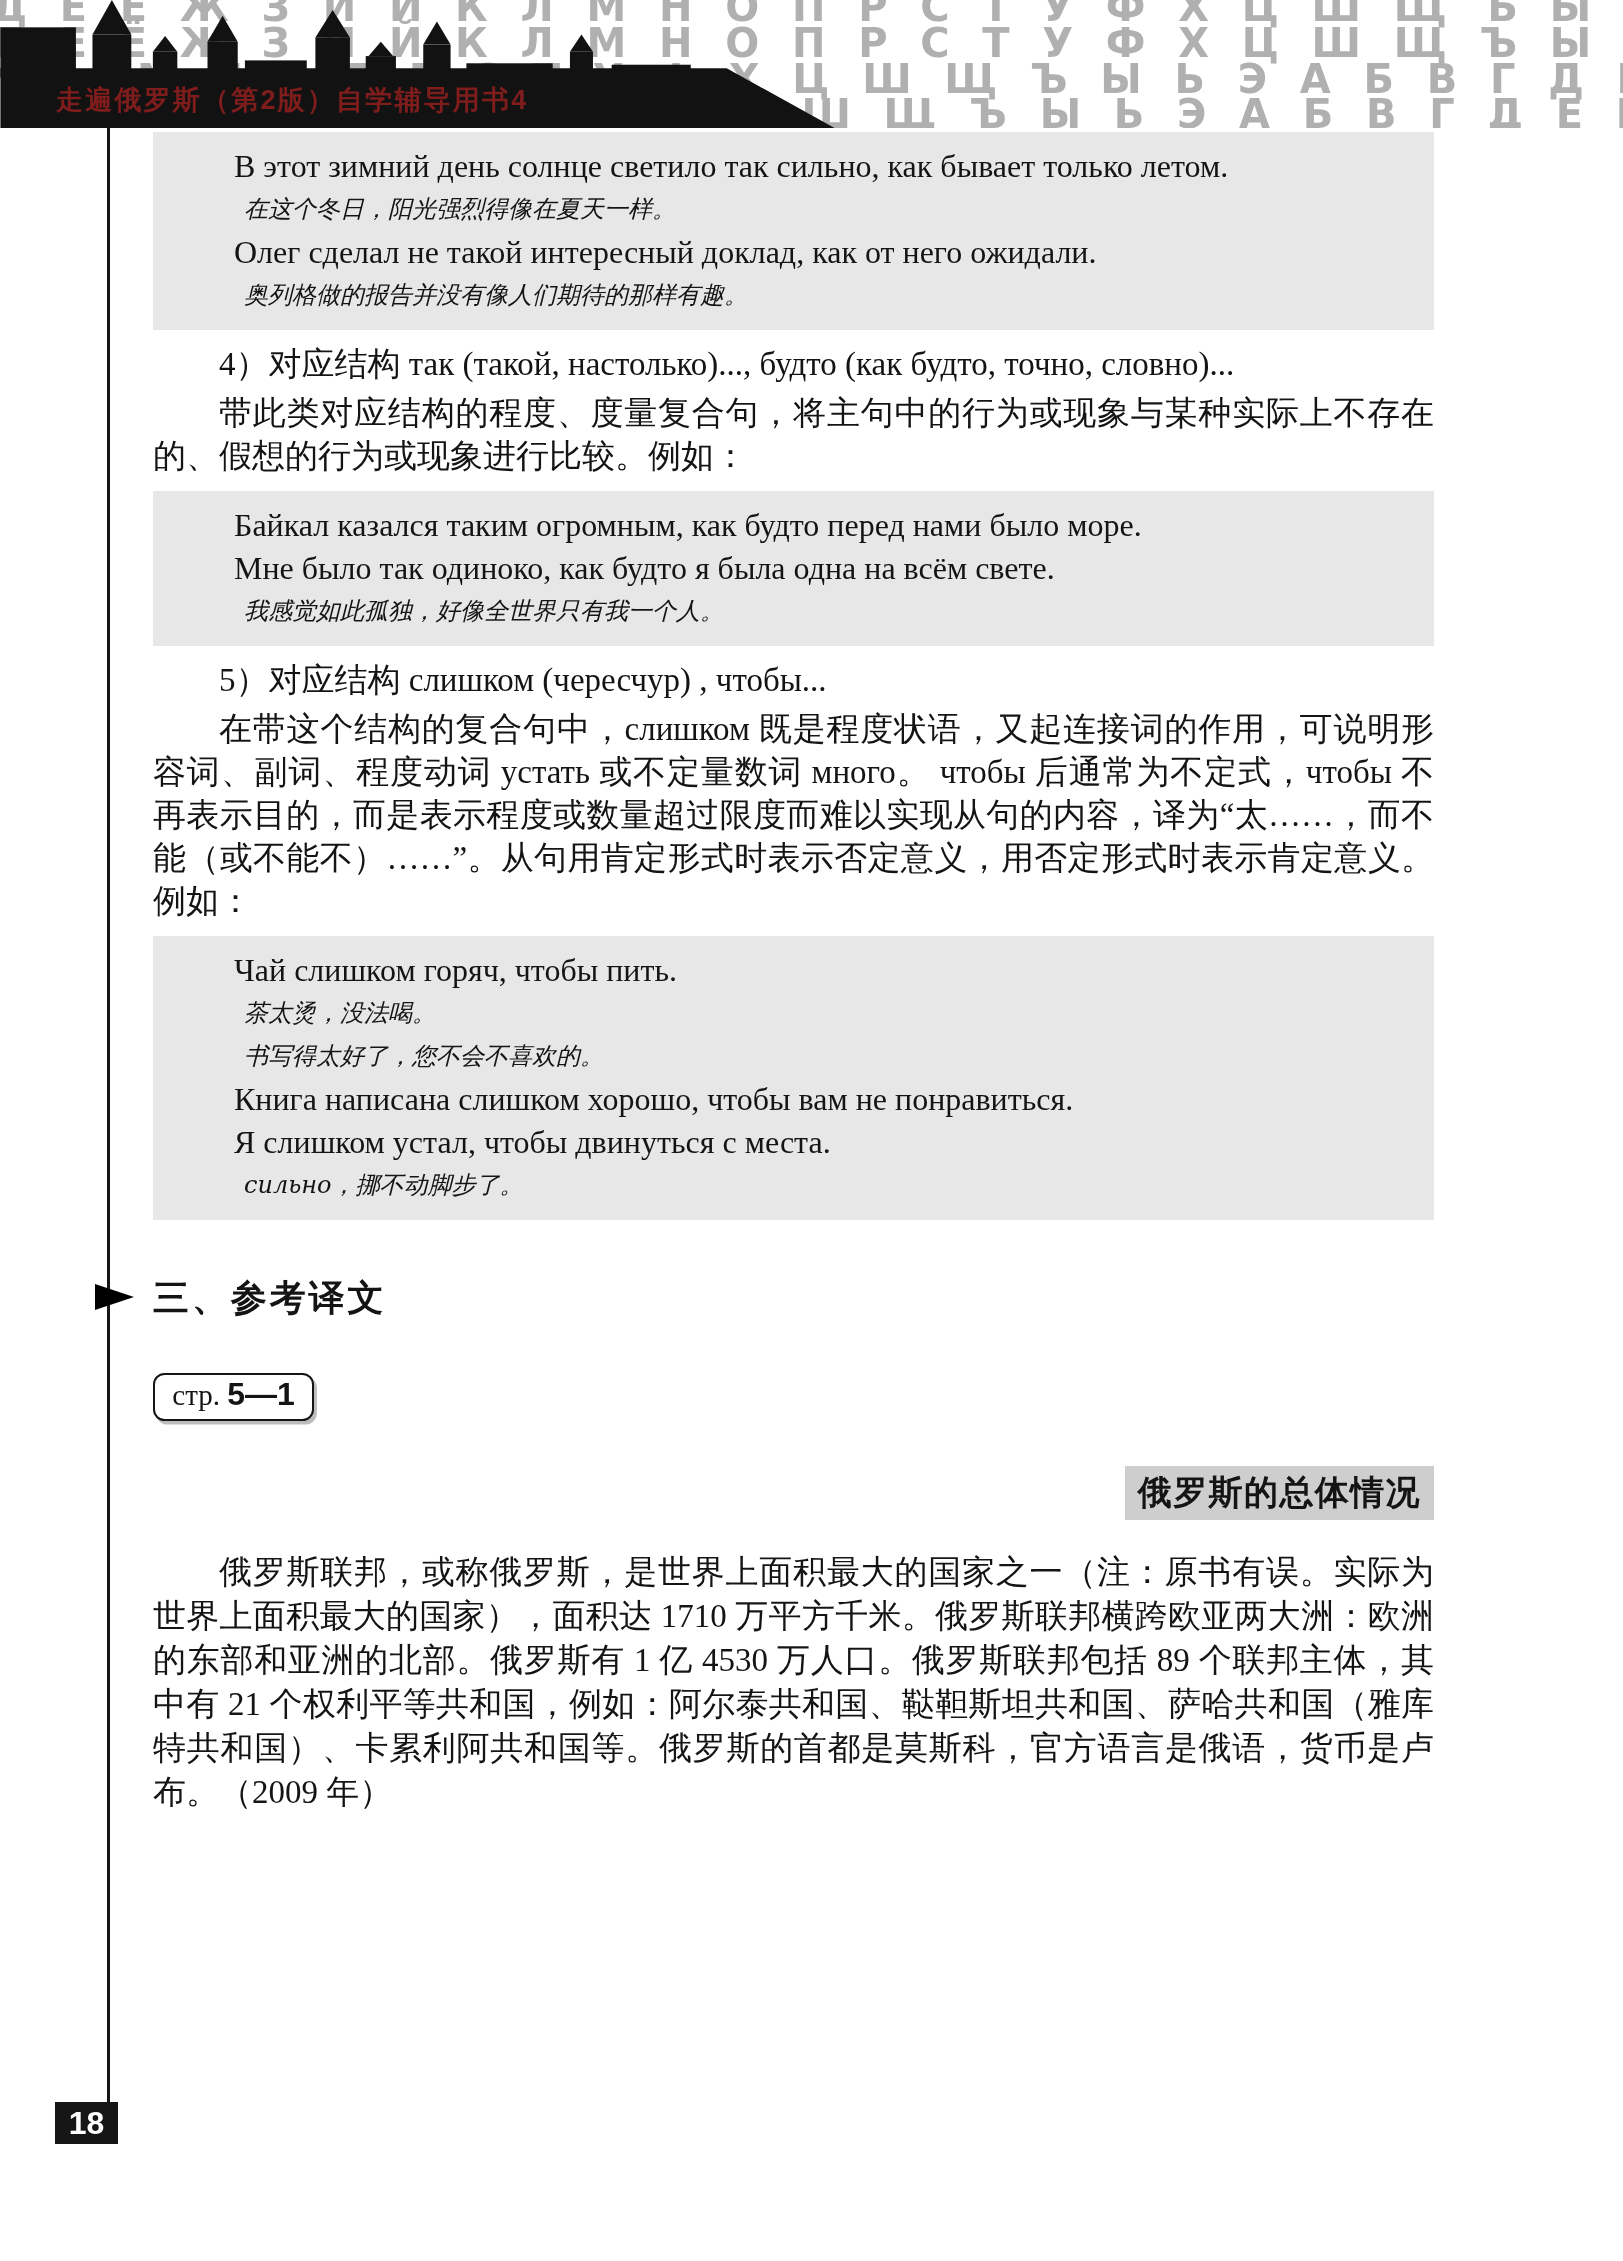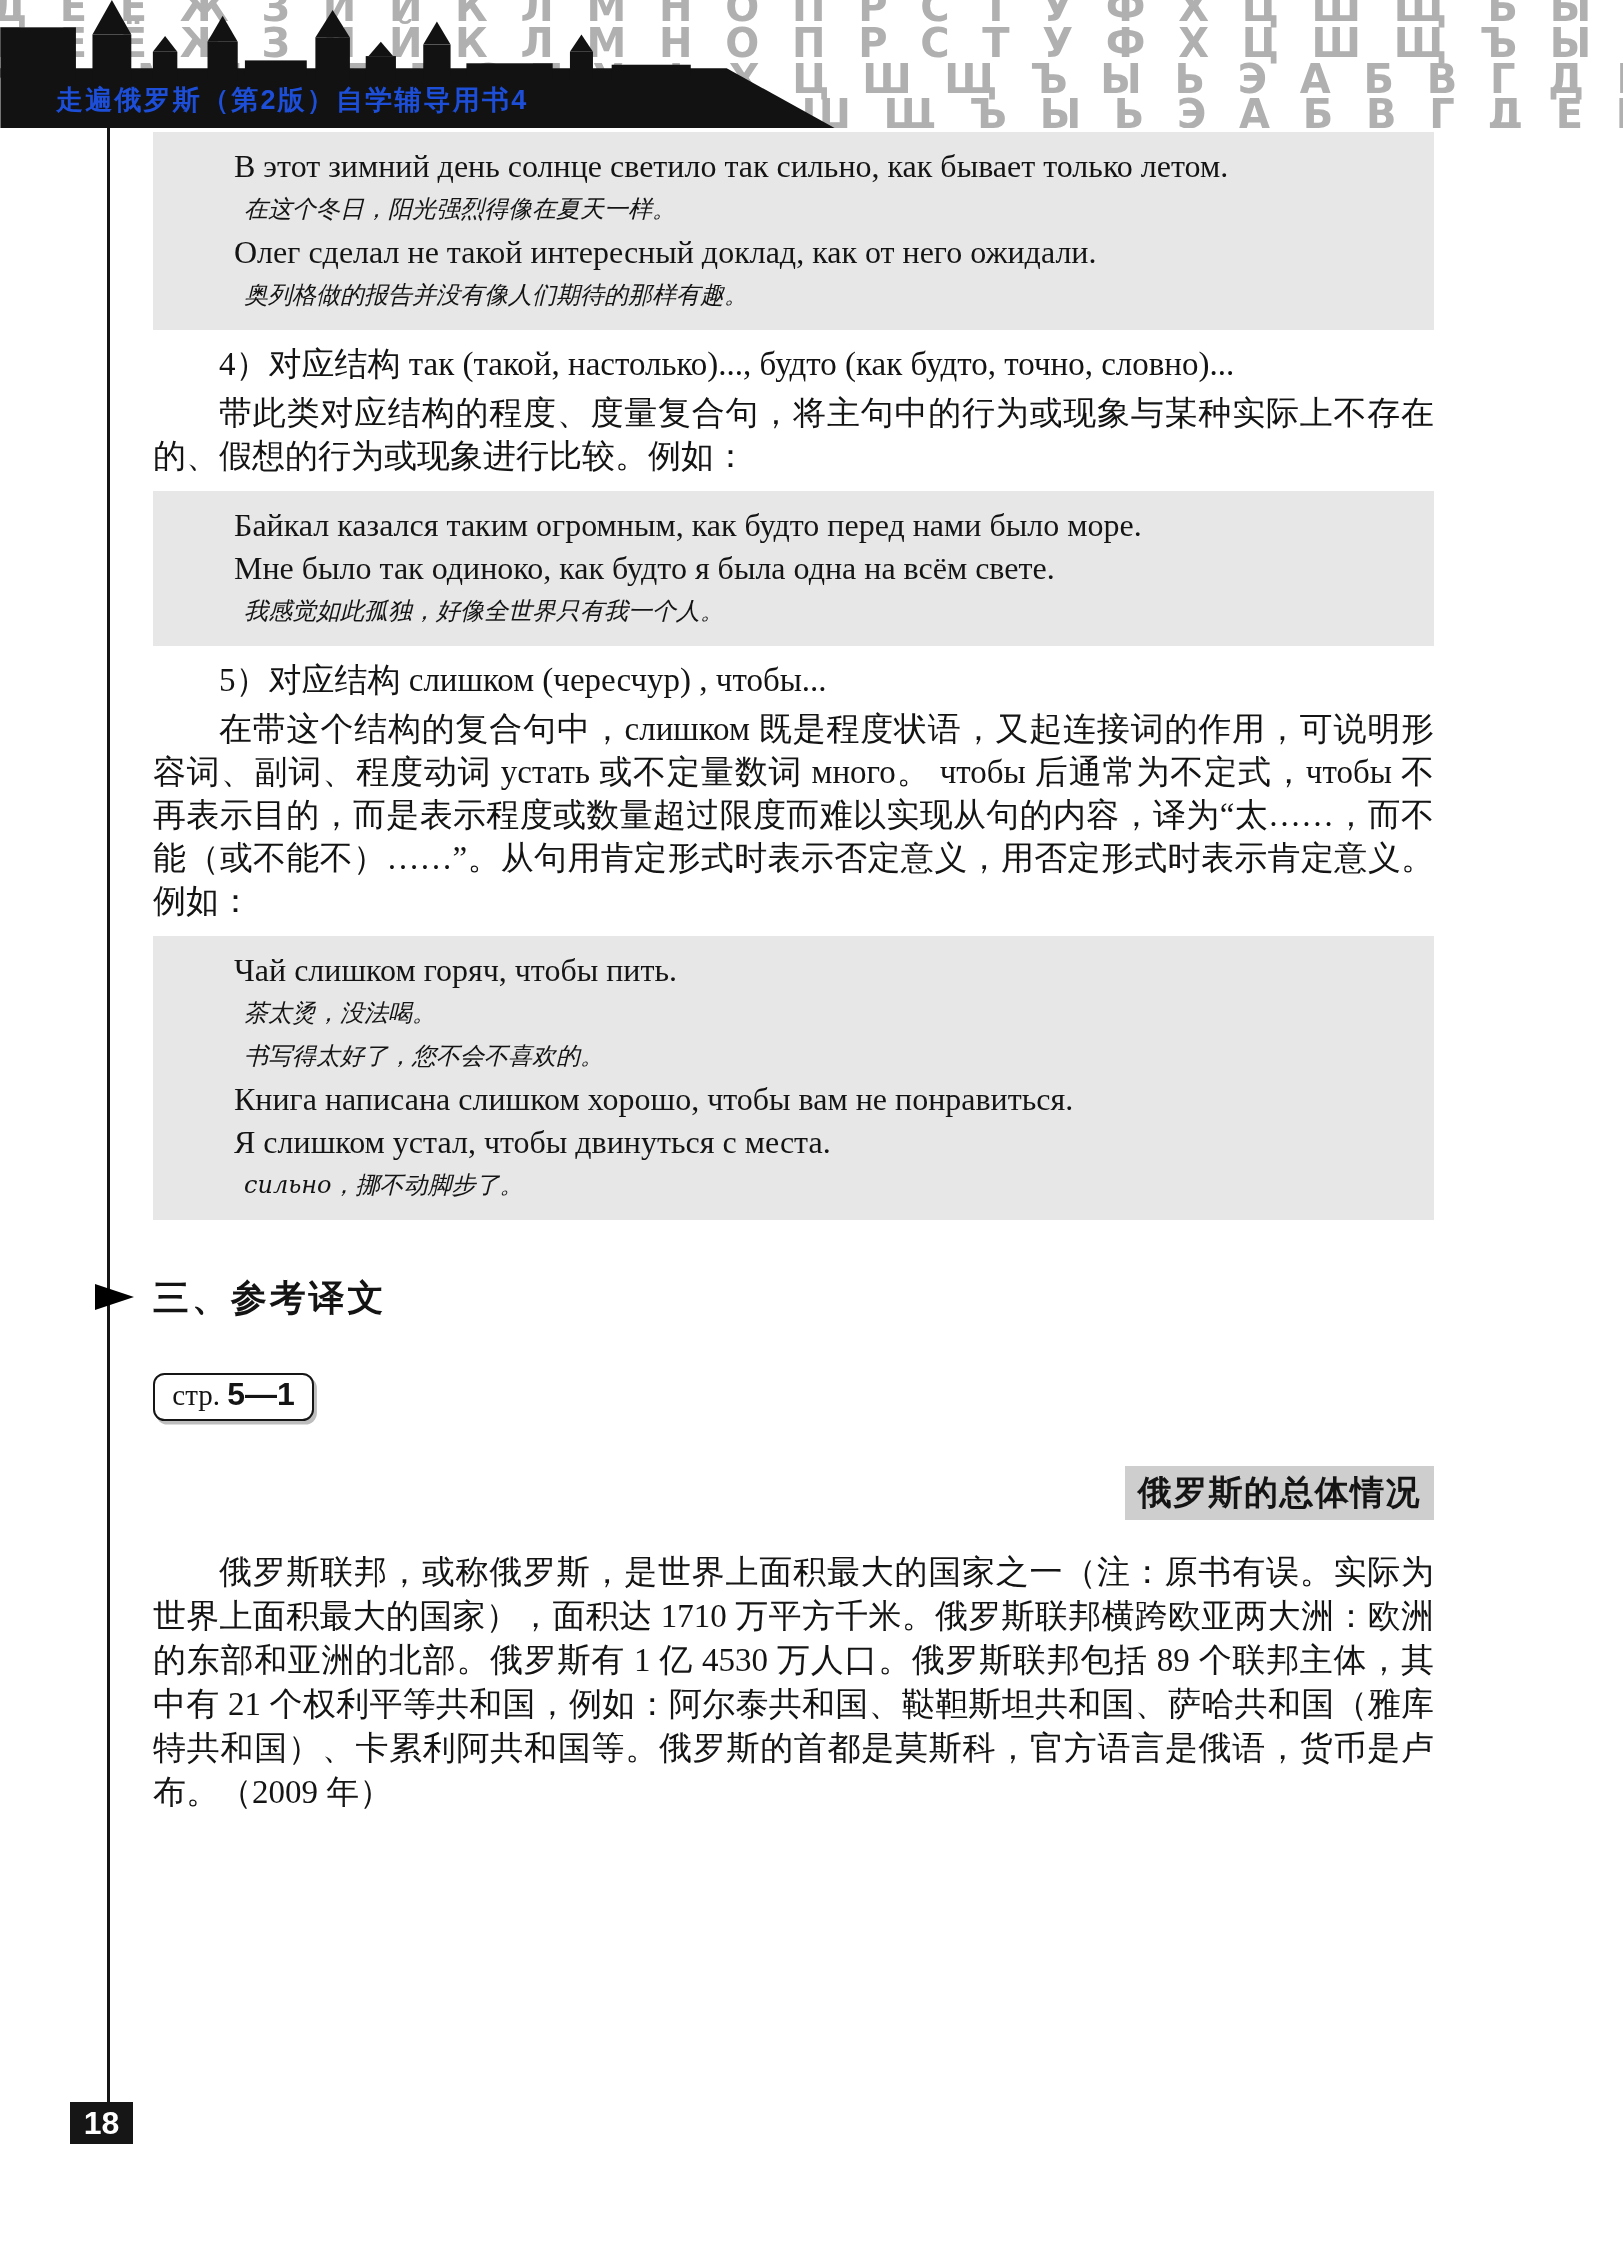--- a/index.html
+++ b/index.html
@@ -15,29 +15,29 @@
     position:absolute; white-space:pre; z-index:1;
     font-family:"DejaVu Sans","Liberation Sans",sans-serif;
     font-weight:bold; font-size:40px; letter-spacing:9.4px; color:#b0b0b0;
   }
   .r1 { top:-16px; left:-8.6px; }
   .r2 { top:20px;  left:-8.6px; }
   .r3 { top:56px;  left:137px; }
   .r4 { top:91px; left:410px; }
   .skyline { position:absolute; top:0; left:0; z-index:2; }
   .header-title {
-    position:absolute; top:82px; left:56px; z-index:3; color:#1d4ed8;
+    position:absolute; top:82px; left:56px; z-index:3; color:#7f1d1d;
     font-family:"Liberation Sans","DejaVu Sans",sans-serif;
     font-weight:bold; font-size:27px; letter-spacing:2.2px;
   }
 
   
   .side-rule { position:absolute; left:107px; top:119px; width:2.9px; height:1983px; background:#161616; }
   .page-num {
-    position:absolute; left:70px; top:2102px; width:63px; height:42px; background:#161616;
+    position:absolute; left:55px; top:2102px; width:63px; height:42px; background:#161616;
     color:#fff; font-family:"Liberation Sans",sans-serif; font-weight:bold; font-size:32px;
     display:flex; align-items:center; justify-content:center;
   }
 
   
   .content { position:absolute; left:153px; top:132px; width:1281px; }
 
   .example-box { background:#e7e7e7; padding:13px 20px 13px 81px; }
   .example-line { font-size:32px; line-height:43px; font-family:"Liberation Serif","DejaVu Serif",serif; }
   .example-line.zh { font-style:italic; font-size:24px; padding-left:10px; font-family:"DejaVu Serif","Liberation Serif",serif; }

